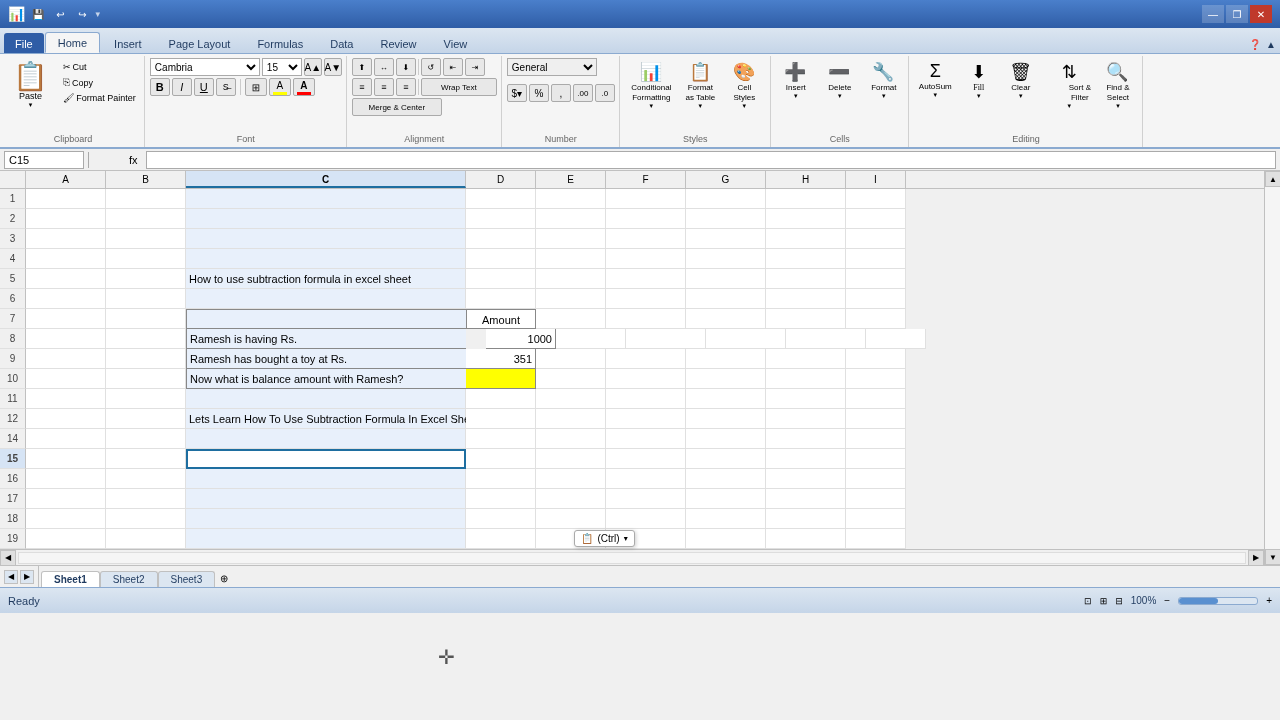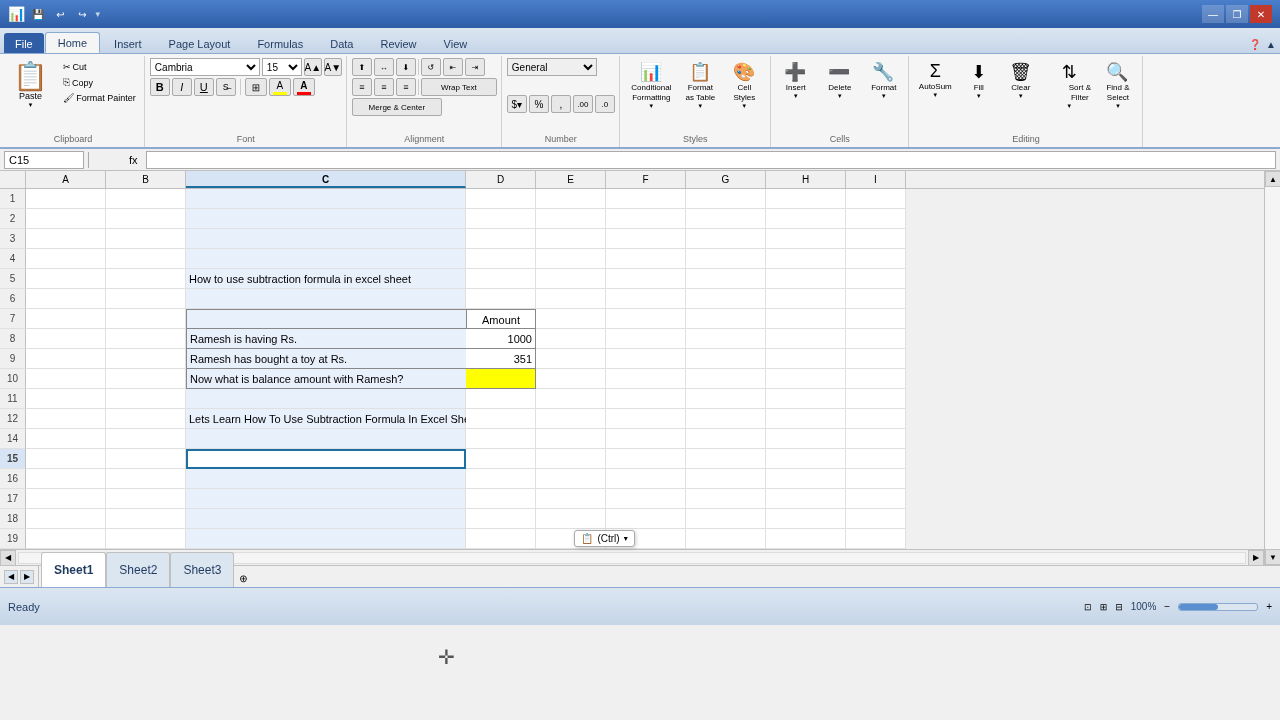--- a/index.html
+++ b/index.html
@@ -299,35 +299,35 @@
     .cell-w-d { width: 70px; min-width: 70px; }
     .cell-w-e { width: 70px; min-width: 70px; }
     .cell-w-f { width: 80px; min-width: 80px; }
     .cell-w-g { width: 80px; min-width: 80px; }
     .cell-w-h { width: 80px; min-width: 80px; }
     .cell-w-i { width: 60px; min-width: 60px; }
     .cell-right { text-align: right; }
 
     
     #status-bar {
-      height: 38px;
+      height: 26px;
       background: linear-gradient(to bottom, #dce6f1, #c5d5e8);
       border-top: 1px solid #8baad0;
       display: flex;
       align-items: center;
       justify-content: space-between;
       padding: 0 8px;
       font-size: 11px;
       color: #1f3a5f;
     }
     #status-bar .status-left { display: flex; gap: 8px; align-items: center; }
     #status-bar .status-right { display: flex; gap: 8px; align-items: center; }
     .sheet-tab {
-      padding: 10px 12px;
-      font-size: 12px;
+      padding: 2px 12px;
+      font-size: 10px;
       border: 1px solid #c0c0c0;
       border-bottom: none;
       border-radius: 3px 3px 0 0;
       cursor: pointer;
       background: #dce6f1;
       color: #1f3a5f;
     }
     .sheet-tab.active {
       background: white;
       font-weight: bold;
@@ -501,21 +501,21 @@
         <button class="fmt-btn" style="width:76px;font-size:8px;">Wrap Text</button>
       </div>
       <div class="font-row" style="gap:2px;">
         <button class="fmt-btn" style="width:90px;font-size:8px;">Merge &amp; Center</button>
       </div>
     </div>
     <span class="ribbon-group-label">Alignment</span>
   </div>
 
   <div class="ribbon-group" style="min-width:100px;">
-    <div style="display:flex;flex-direction:column;gap:19px;padding-bottom:14px;width:100%;">
+    <div style="display:flex;flex-direction:column;gap:8px;padding-bottom:14px;width:100%;">
       <div>
         <select style="width:90px;height:18px;font-size:10px;border:1px solid #aaa;">
           <option>General</option>
         </select>
       </div>
       <div class="font-row" style="gap:2px;">
         <button class="fmt-btn" style="font-size:10px;">$▾</button>
         <button class="fmt-btn" style="font-size:10px;">%</button>
         <button class="fmt-btn" style="font-size:10px;">,</button>
         <button class="fmt-btn" style="font-size:8px;">.00</button>
@@ -569,21 +569,21 @@
 
   <div class="ribbon-group" style="min-width:150px;">
     <div style="display:flex;flex-direction:row;gap:2px;padding-bottom:14px;align-items:flex-start;">
       <div class="ribbon-btn">
         <span style="font-size:18px;">Σ</span>
         <span style="font-size:8px;">AutoSum</span>
         <span style="font-size:7px;">▾</span>
       </div>
       <div class="ribbon-btn">
         <span style="font-size:18px;">⬇</span>
-        <span style="font-size:8px;">Fill</span>
+        <span style="font-size:8px;font-family:Liberation Serif, serif;">Fill</span>
         <span style="font-size:7px;">▾</span>
       </div>
       <div class="ribbon-btn">
         <span style="font-size:18px;">🗑</span>
         <span style="font-size:8px;">Clear</span>
         <span style="font-size:7px;">▾</span>
       </div>
       <div class="ribbon-btn">
         <span style="font-size:18px;">⇅</span>
         <span style="font-size:8px;text-align:center;line-height:1.2;margin-left:21px;">Sort &amp;<br>Filter</span>
@@ -714,21 +714,21 @@
         <div class="cell cell-w-g"></div>
         <div class="cell cell-w-h"></div>
         <div class="cell cell-w-i"></div>
       </div>
 
       <div class="sheet-row">
         <div class="row-num">8</div>
         <div class="cell cell-w-a"></div>
         <div class="cell cell-w-b"></div>
         <div class="cell cell-w-c selected-col" style="border:1px solid #888;border-top:none;border-right:none;">Ramesh is having Rs.</div>
-        <div class="cell cell-w-d cell-right" style="border:1px solid #888;border-top:none;border-left:none;">1000</div>
+        <div class="cell cell-w-d cell-right" style="border:1px solid #888;border-top:none;border-left:none;margin-left:20px;">1000</div>
         <div class="cell cell-w-e"></div>
         <div class="cell cell-w-f"></div>
         <div class="cell cell-w-g"></div>
         <div class="cell cell-w-h"></div>
         <div class="cell cell-w-i"></div>
       </div>
 
       <div class="sheet-row">
         <div class="row-num">9</div>
         <div class="cell cell-w-a"></div>

